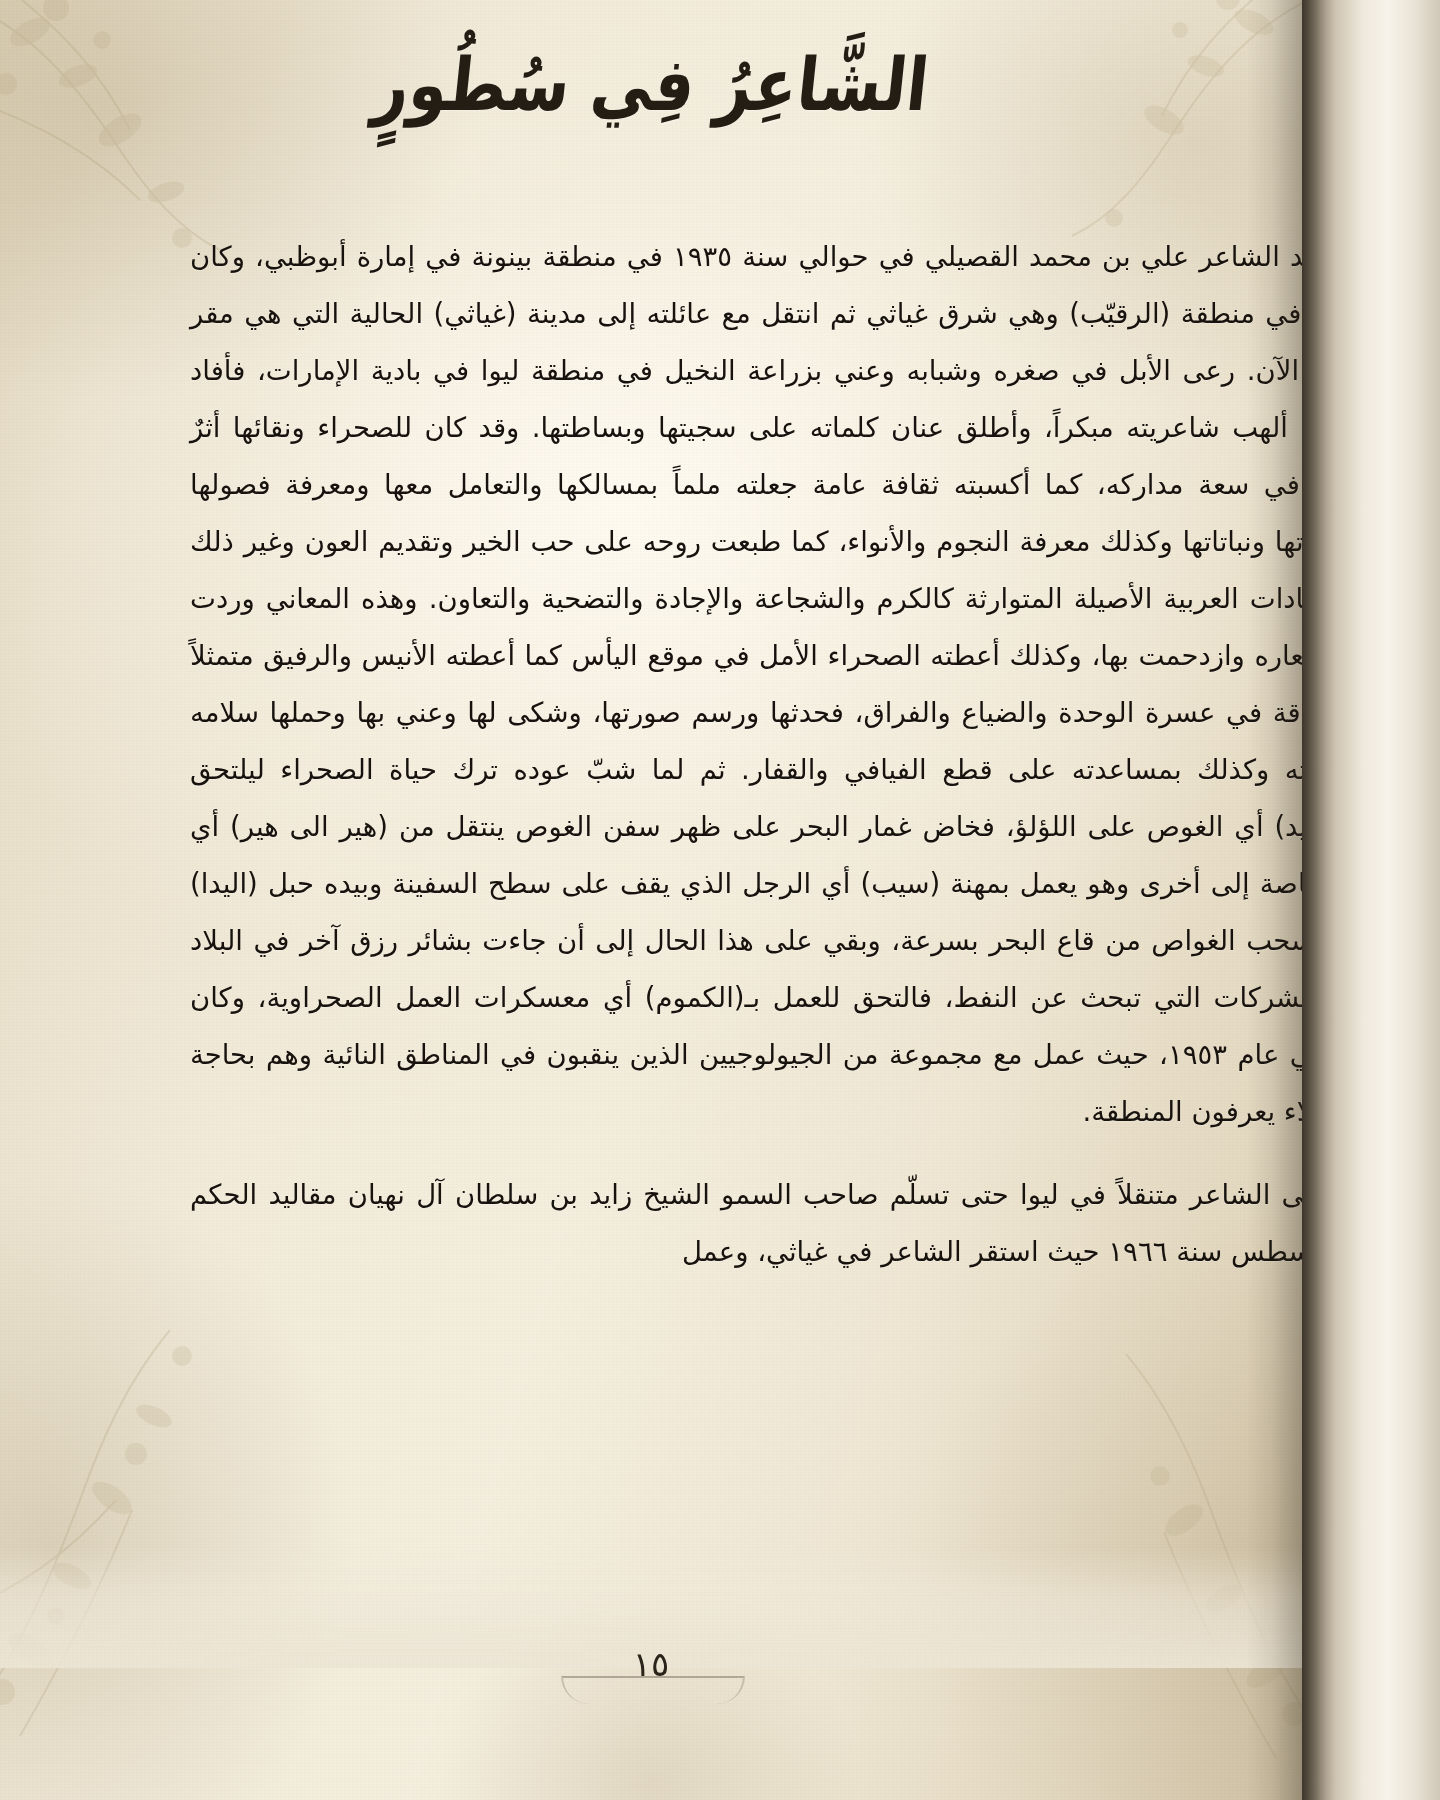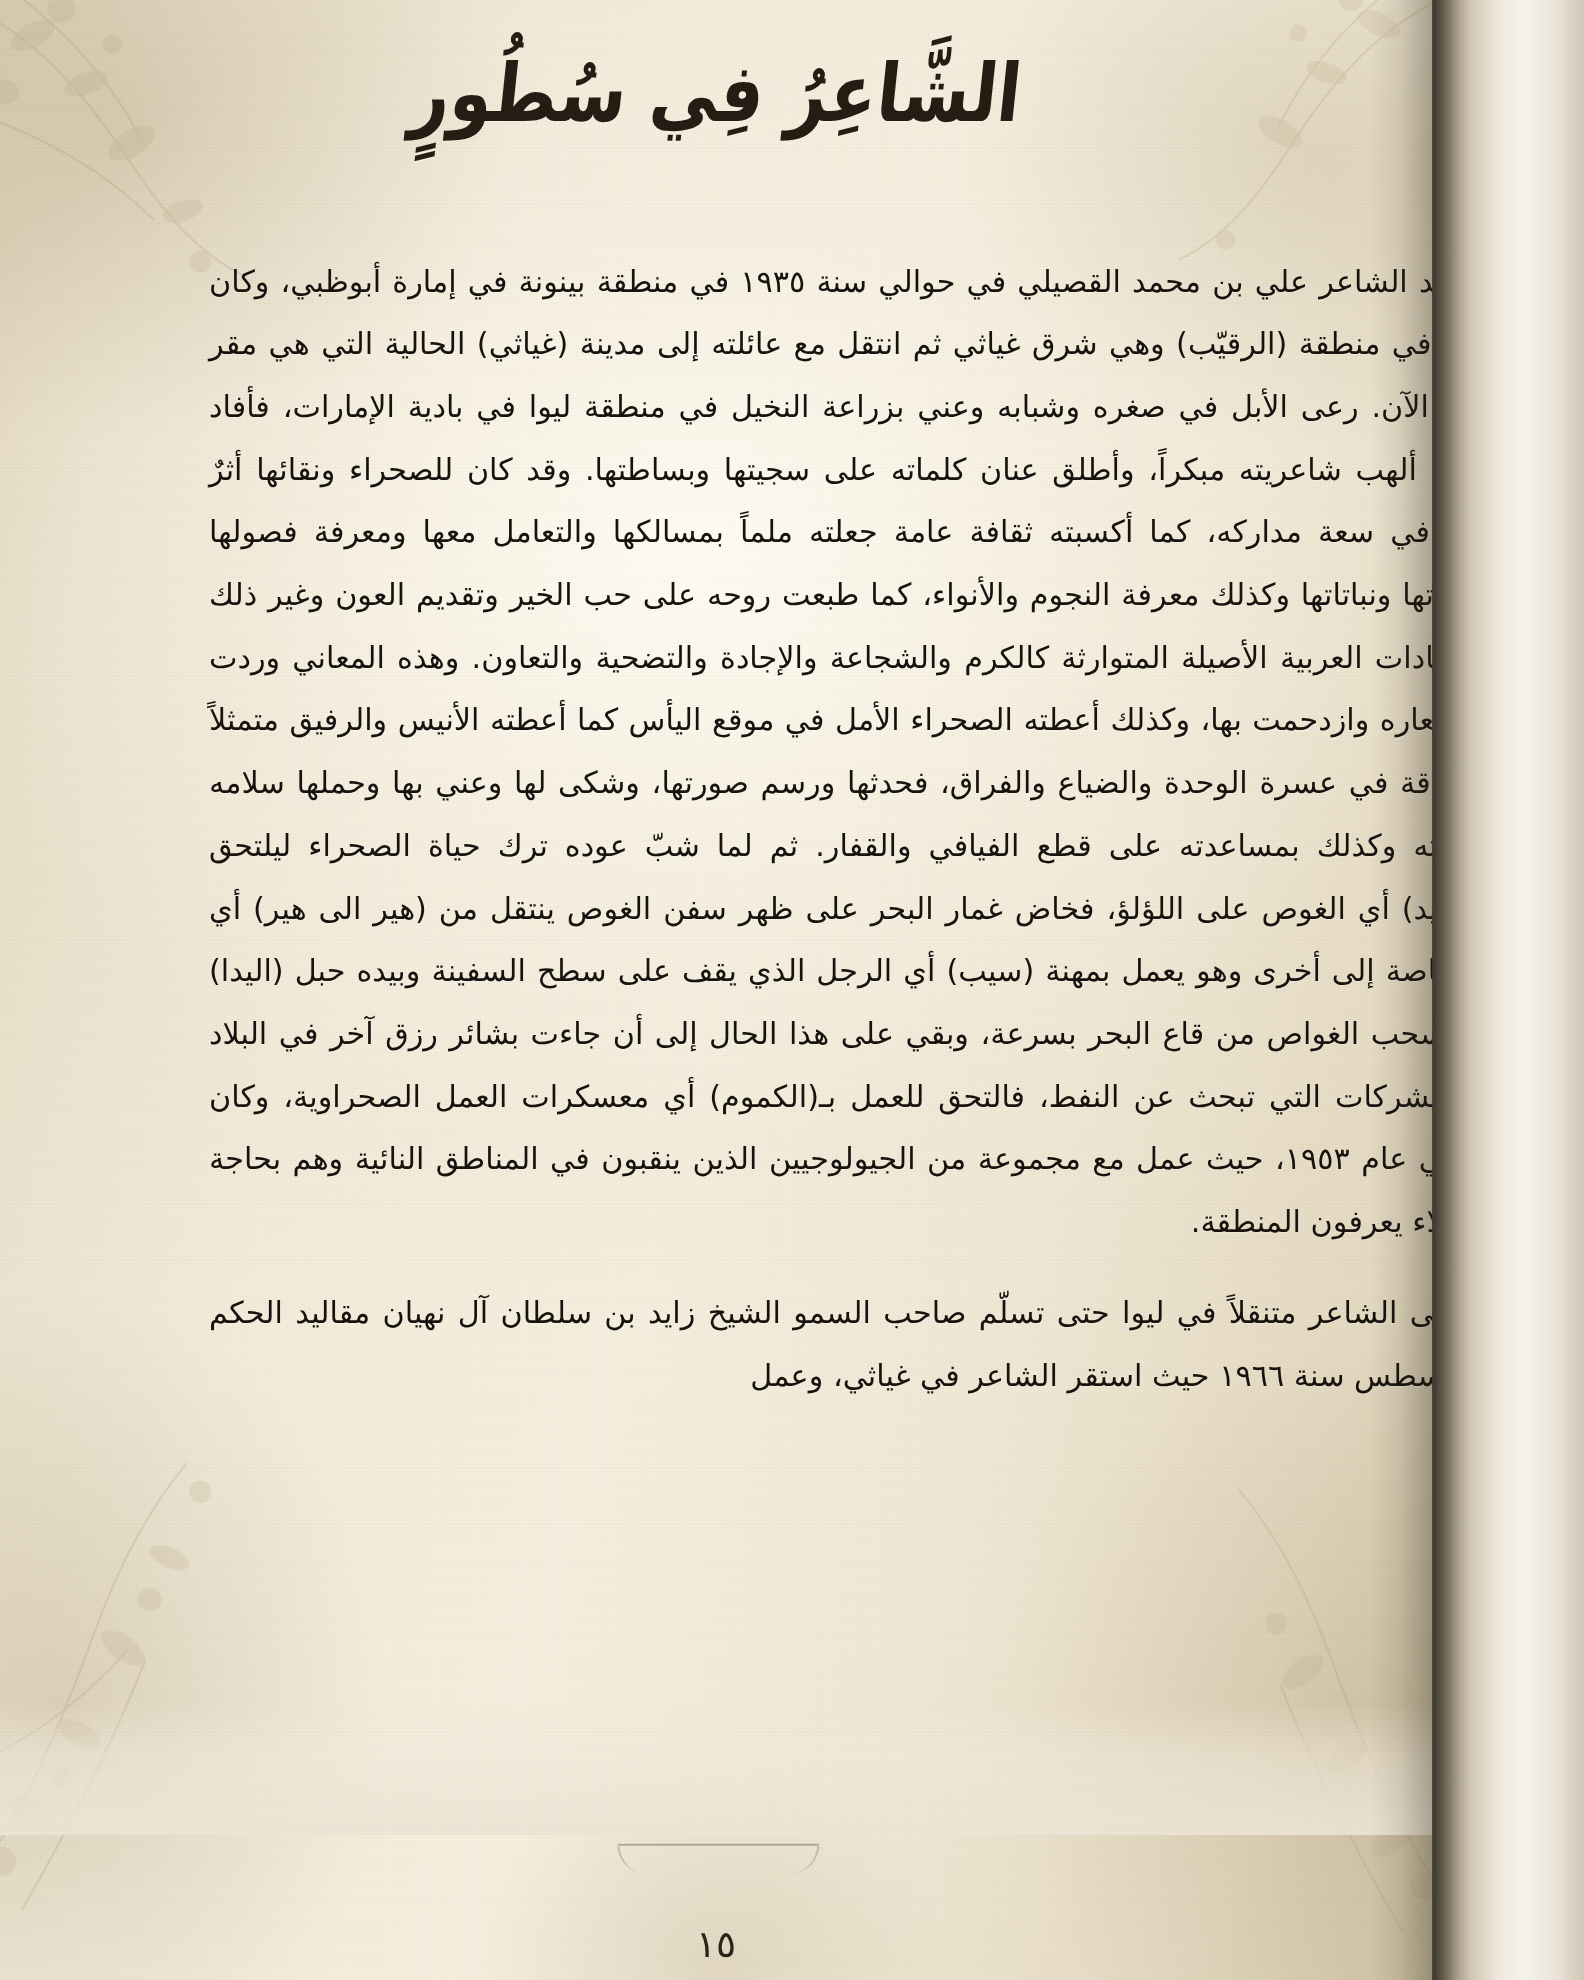--- a/index.html
+++ b/index.html
@@ -124,21 +124,21 @@
     width: 1302px;
     height: 120px;
     background: linear-gradient(180deg, rgba(243,237,224,0) 0%, rgba(240,233,218,0.55) 40%, rgba(236,229,213,0.92) 100%);
     pointer-events: none;
   }
 
   
   .folio {
     position: absolute;
     left: 0;
-    top: 1748px;
+    top: 1644px;
     width: 1302px;
     text-align: center;
     font-family: "DejaVu Sans", "Liberation Sans", sans-serif;
     font-size: 34px;
     color: #2a231a;
     letter-spacing: 2px;
   }
   .folio-rule {
     position: absolute;
     left: 561px;

